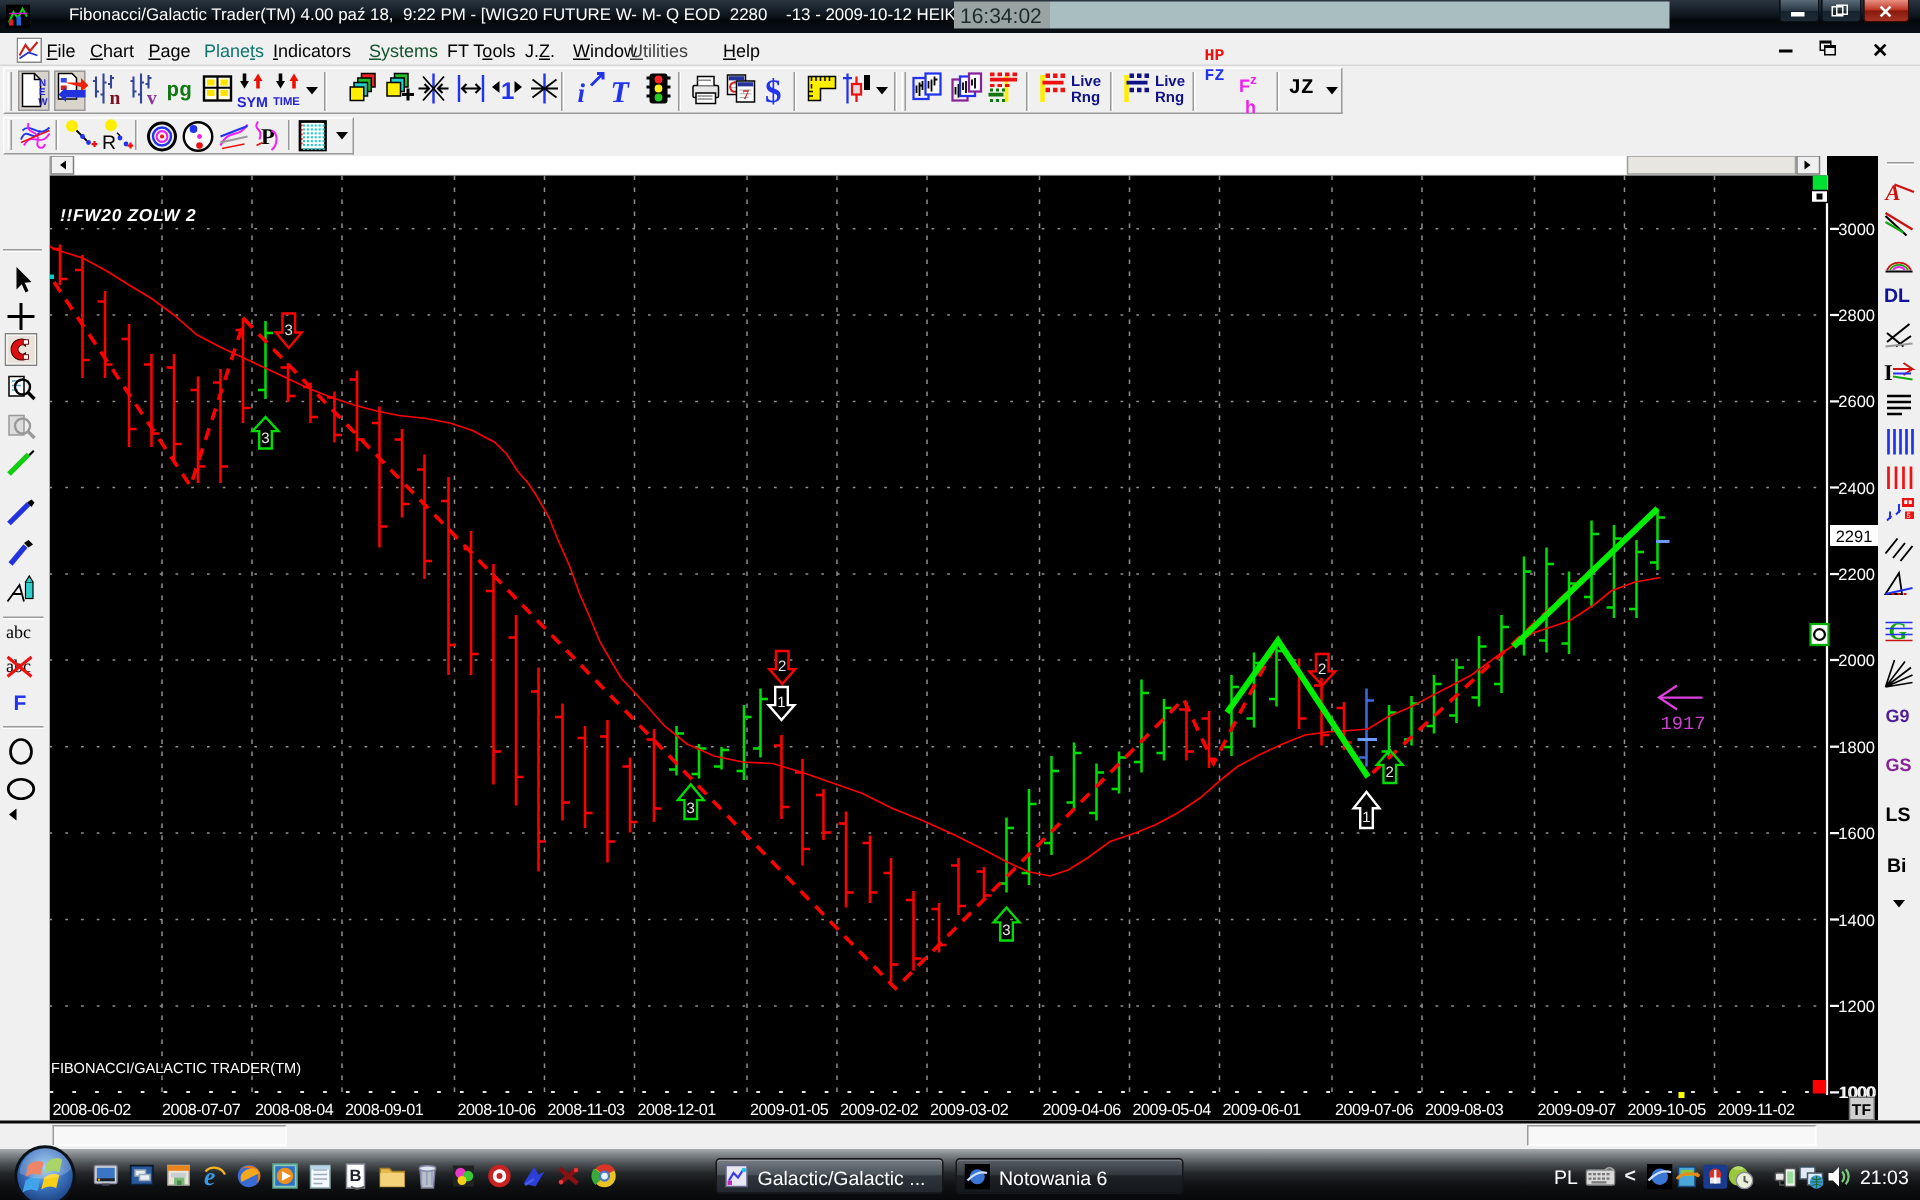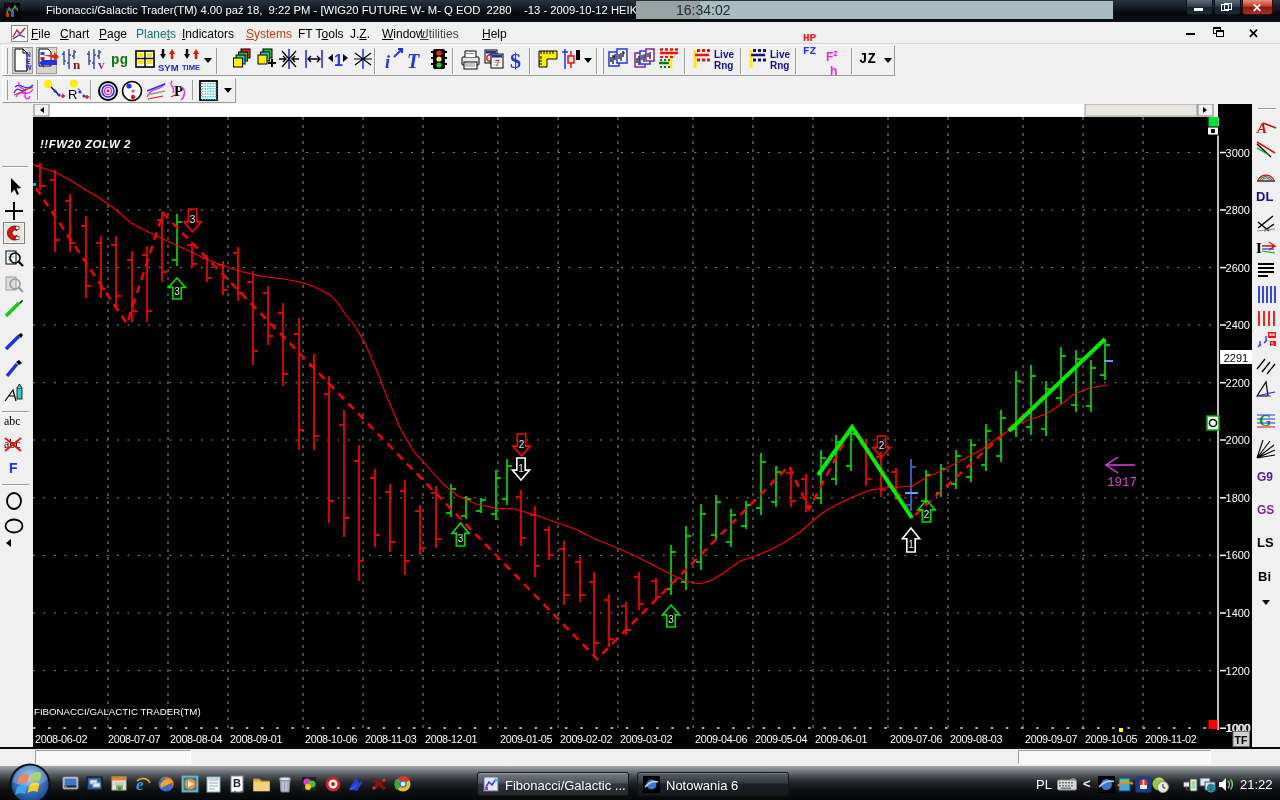--- a/index.html
+++ b/index.html
@@ -8,36 +8,36 @@
     <svg style="position:absolute;left:4px;top:3px" width="16" height="16" viewBox="0 0 16 16">
       <rect width="16" height="16" fill="#000"></rect>
       <path d="M2,12 L5,5 L8,9 L11,3 L14,8" stroke="#00dd00" stroke-width="1.4" fill="none"></path>
       <path d="M2,6 h12" stroke="#dd00dd" stroke-width="1"></path>
       <rect x="2" y="10" width="3" height="4" fill="#dd2222"></rect>
       <rect x="7" y="8" width="3" height="6" fill="#2266dd"></rect>
     </svg>
 <div style="position:absolute;left:46px;top:4px;font:11.25px 'Liberation Sans';color:#fff;white-space:nowrap">Fibonacci/Galactic Trader(TM) 4.00 paź 18,&nbsp; 9:22 PM - [WIG20 FUTURE W- M- Q EOD&nbsp; 2280&nbsp;&nbsp;&nbsp; -13 - 2009-10-12 HEIKIN-ASHI-B2</div>
 <div style="position:absolute;left:636px;top:1px;width:64px;height:18px;background:#99a3a3"></div>
 <div style="position:absolute;left:700px;top:1px;width:413px;height:18px;background:#a9bec0"></div>
-<div style="position:absolute;left:676px;top:2px;font:14px 'Liberation Sans';color:#1a2a2a">16:34:02</div>
+<div style="position:absolute;left:640px;top:2px;font:14px 'Liberation Sans';color:#1a2a2a">16:34:02</div>
 <div style="position:absolute;left:1186px;top:0;width:27px;height:15px;background:linear-gradient(#5a6a78,#2a3845 50%,#16222d 52%,#1d2a36);border:1px solid #0a1118;border-top:none;border-radius:0 0 3px 3px"></div>
 <div style="position:absolute;left:1194px;top:8px;width:9px;height:3px;background:#fff"></div>
 <div style="position:absolute;left:1214px;top:0;width:27px;height:15px;background:linear-gradient(#5a6a78,#2a3845 50%,#16222d 52%,#1d2a36);border:1px solid #0a1118;border-top:none;border-radius:0 0 3px 3px"></div>
 <div style="position:absolute;left:1221px;top:4px;width:8px;height:7px;border:1.5px solid #fff;background:transparent"></div>
 <div style="position:absolute;left:1224px;top:2.5px;width:8px;height:7px;border:1.5px solid #fff;background:transparent"></div>
 <div style="position:absolute;left:1242px;top:0;width:31px;height:15px;background:linear-gradient(#e89180,#c0392a 45%,#8a1a0c 52%,#a33224);border:1px solid #3a0a05;border-top:none;border-radius:0 0 3px 3px"></div>
 <div style="position:absolute;left:1252px;top:1px;font:bold 12px 'Liberation Sans';color:#fff">✕</div>
   </div>
 <div style="position:absolute;left:0;top:22px;width:1280px;height:22px;background:#f0f0f0;border-bottom:1px solid #d8d8d8">
     <div style="position:absolute;left:31px;top:5px;font:12px 'Liberation Sans';color:#000"><u>F</u>ile</div>
 <div style="position:absolute;left:60px;top:5px;font:12px 'Liberation Sans';color:#000"><u>C</u>hart</div>
 <div style="position:absolute;left:99px;top:5px;font:12px 'Liberation Sans';color:#000"><u>P</u>age</div>
 <div style="position:absolute;left:136px;top:5px;font:12px 'Liberation Sans';color:#0f766e">Plane<u>t</u>s</div>
 <div style="position:absolute;left:182px;top:5px;font:12px 'Liberation Sans';color:#000"><u>I</u>ndicators</div>
-<div style="position:absolute;left:246px;top:5px;font:12px 'Liberation Sans';color:#c2410c"><u>S</u>ystems</div>
+<div style="position:absolute;left:246px;top:5px;font:12px 'Liberation Sans';color:#14532d"><u>S</u>ystems</div>
 <div style="position:absolute;left:298px;top:5px;font:12px 'Liberation Sans';color:#000">FT T<u>o</u>ols</div>
 <div style="position:absolute;left:350px;top:5px;font:12px 'Liberation Sans';color:#000000">J.<u>Z</u>.</div>
 <div style="position:absolute;left:382px;top:5px;font:12px 'Liberation Sans';color:#000"><u>W</u>indow</div>
 <div style="position:absolute;left:420px;top:5px;font:12px 'Liberation Sans';color:#404040"><u>U</u>tilities</div>
 <div style="position:absolute;left:482px;top:5px;font:12px 'Liberation Sans';color:#000"><u>H</u>elp</div>
 <svg style="position:absolute;left:11px;top:3px" width="17" height="17" viewBox="0 0 17 17">
       <rect x="0.5" y="0.5" width="16" height="16" fill="#fff" stroke="#888"></rect>
       <path d="M2,12 L6,5 L9,9 L14,3" stroke="#cc2222" stroke-width="1.4" fill="none"></path>
       <path d="M2,14 L8,10 L14,12" stroke="#2233cc" stroke-width="1.2" fill="none"></path>
     </svg>
@@ -914,21 +914,21 @@
     <path d="M9,9 L2,4 a8,8 0 0 0 1,11 z" fill="#38a838"></path>
     <circle cx="9" cy="9" r="3" fill="#e8f0f8" stroke="#4a76c8" stroke-width="1.5"></circle>
   </svg>
 <div style="position:absolute;left:477px;top:772px;width:152px;height:24px;border-radius:3px;border:1px solid #14161a;background:linear-gradient(#777d84,#4c545c 45%,#2e353c 50%,#23282e);box-shadow:inset 0 1px 0 rgba(255,255,255,0.25)"></div>
 <svg style="position:absolute;left:483px;top:776px" width="17" height="17" viewBox="0 0 17 17">
     <rect x="1" y="1" width="14" height="14" fill="#e8e8f4" stroke="#668"></rect>
     <path d="M3,11 L6,6 L9,9 L13,3" stroke="#3a3ae8" stroke-width="1.5" fill="none"></path>
     <rect x="2" y="11" width="3" height="3" fill="#c828c8"></rect>
     <circle cx="13" cy="4" r="1.5" fill="#18c8e8"></circle>
   </svg>
-<div style="position:absolute;left:505px;top:778px;font:13px 'Liberation Sans';color:#fff">Fibonacci/Galactic ...</div>
+<div style="position:absolute;left:505px;top:778px;font:13px 'Liberation Sans';color:#fff">Galactic/Galactic ...</div>
 <div style="position:absolute;left:637px;top:772px;width:152px;height:24px;border-radius:3px;border:1px solid #14161a;background:linear-gradient(#585e66,#33383e 45%,#1c2126 50%,#15181c);box-shadow:inset 0 1px 0 rgba(255,255,255,0.2)"></div>
 <svg style="position:absolute;left:643px;top:776px" width="17" height="17" viewBox="0 0 17 17">
     <rect x="0" y="0" width="17" height="17" fill="#000"></rect>
     <circle cx="8.5" cy="8.5" r="5" fill="#3a76d4"></circle>
     <path d="M2,11 Q8.5,4 15,6" stroke="#cfe0f4" stroke-width="1.5" fill="none"></path>
   </svg>
 <div style="position:absolute;left:666px;top:778px;font:13px 'Liberation Sans';color:#fff">Notowania 6</div>
 <div style="position:absolute;left:1036px;top:777px;font:13px 'Liberation Sans';color:#fff">PL</div>
 <svg style="position:absolute;left:1057px;top:778px" width="20" height="13" viewBox="0 0 20 13">
     <rect x="0.5" y="2" width="19" height="10" rx="1.5" fill="#d8d8d8" stroke="#888"></rect>
@@ -981,12 +981,12 @@
 <svg style="position:absolute;left:1199px;top:776px" width="17" height="17" viewBox="0 0 17 17">
     <rect x="1" y="2" width="10" height="8" fill="#dfeaf4" stroke="#456"></rect>
     <rect x="6" y="6" width="10" height="8" fill="#dfeaf4" stroke="#456"></rect>
     <circle cx="12" cy="12" r="4.5" fill="#3a9ad8"></circle>
     <path d="M8,12 h8 M12,8 v8 M9,9.5 q3,2 6,0 M9,14.5 q3,-2 6,0" stroke="#1a6a38" stroke-width="0.8" fill="none"></path>
   </svg>
 <svg style="position:absolute;left:1217px;top:776px" width="17" height="17" viewBox="0 0 17 17">
     <path d="M2,6 h3 l4,-4 v13 l-4,-4 h-3 z" fill="#fff"></path>
     <path d="M11,5 a5,5 0 0 1 0,7 M13.5,3.5 a7.5,7.5 0 0 1 0,10" stroke="#7ac87a" stroke-width="1.5" fill="none"></path>
   </svg>
-<div style="position:absolute;left:1240px;top:777px;font:13px 'Liberation Sans';color:#fff">21:22</div>
+<div style="position:absolute;left:1240px;top:777px;font:13px 'Liberation Sans';color:#fff">21:03</div>
 </body></html>

